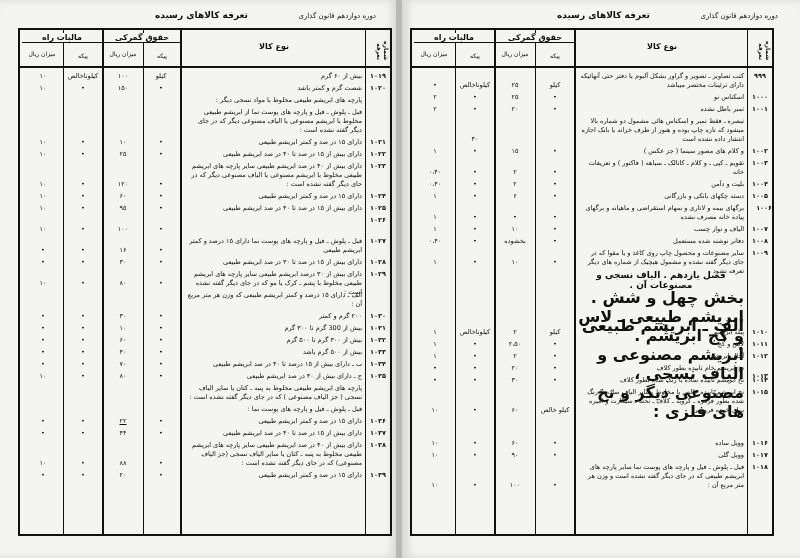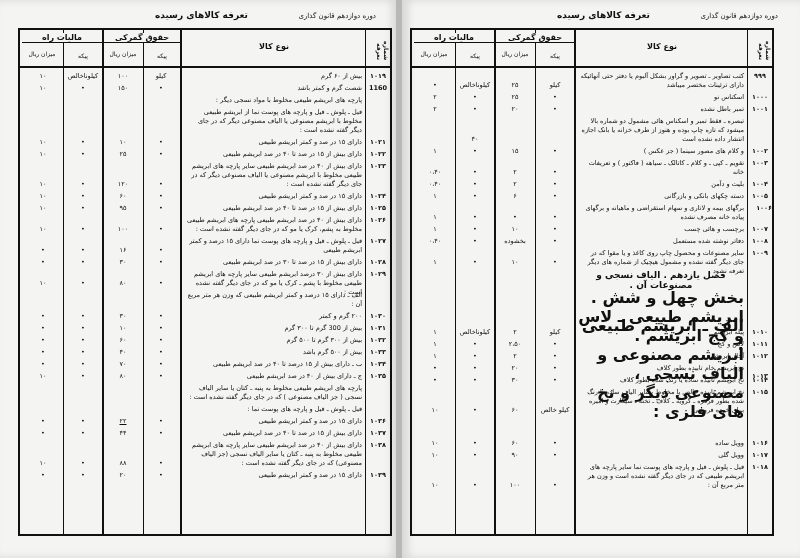--- a/index.html
+++ b/index.html
@@ -54,21 +54,21 @@
     <div class="tbody" id="left-body">
         <div class="row" style="top:4px;height:12px;">
           <span class="no" style="top:0;">۱۰۱۹</span>
           <span class="desc" style="width:178px;">بیش از ۶۰ گرم</span>
           <span class="v" style="right:210px;top:0px;">کیلو</span>
           <span class="v" style="right:248px;top:0px;">۱۰۰</span>
           <span class="v" style="right:288px;top:0px;">کیلوناخالص</span>
           <span class="v" style="right:328px;top:0px;">۱۰</span>
         </div>
         <div class="row" style="top:16px;height:12px;">
-          <span class="no" style="top:0;">1160</span>
+          <span class="no" style="top:0;">۱۰۲۰</span>
           <span class="desc" style="width:178px;">شصت گرم و کمتر باشد</span>
           <span class="v" style="right:210px;top:0px;">•</span>
           <span class="v" style="right:248px;top:0px;">۱۵۰</span>
           <span class="v" style="right:288px;top:0px;">•</span>
           <span class="v" style="right:328px;top:0px;">۱۰</span>
         </div>
         <div class="row" style="top:28px;height:12px;">
           <span class="no" style="top:0;"></span>
           <span class="desc" style="width:178px;">پارچه های ابریشم طبیعی مخلوط با مواد نسجی دیگر :</span>
           <span class="v" style="right:210px;top:0px;"></span>
@@ -119,21 +119,20 @@
         <div class="row" style="top:136px;height:12px;">
           <span class="no" style="top:0;">۱۰۲۵</span>
           <span class="desc" style="width:178px;">دارای بیش از ۱۵ در صد تا ۴۰ در صد ابریشم طبیعی</span>
           <span class="v" style="right:210px;top:0px;">•</span>
           <span class="v" style="right:248px;top:0px;">۹۵</span>
           <span class="v" style="right:288px;top:0px;">•</span>
           <span class="v" style="right:328px;top:0px;">۱۰</span>
         </div>
         <div class="row" style="top:148px;height:21px;">
           <span class="no" style="top:0;">۱۰۲۶</span>
-          <span class="desc" style="width:178px;">دارای بیش از ۴۰ در صد ابریشم طبیعی پارچه های ابریشم طبیعی مخلوط به پشم، کرک یا مو که در جای دیگر گفته نشده است :</span>
           <span class="v" style="right:210px;top:9px;">•</span>
           <span class="v" style="right:248px;top:9px;">۱۰۰</span>
           <span class="v" style="right:288px;top:9px;">•</span>
           <span class="v" style="right:328px;top:9px;">۱۰</span>
         </div>
         <div class="row" style="top:169px;height:21px;">
           <span class="no" style="top:0;">۱۰۲۷</span>
           <span class="desc" style="width:178px;">قیل ـ پلوش ـ قیل و پارچه های پوست نما دارای ۱۵ درصد و کمتر ابریشم طبیعی</span>
           <span class="v" style="right:210px;top:9px;">•</span>
           <span class="v" style="right:248px;top:9px;">۱۶</span>
@@ -355,21 +354,21 @@
         <div class="row" style="top:136px;height:21px;">
           <span class="no" style="top:0;text-align:right;">۱۰۰۶</span>
           <span class="desc" style="width:166px;">برگهای بیمه و لاتاری و سهام استقراضی و ماهیانه و برگهای پیاده خانه مصرف نشده</span>
           <span class="v" style="right:198px;top:9px;">•</span>
           <span class="v" style="right:238px;top:9px;">•</span>
           <span class="v" style="right:278px;top:9px;">•</span>
           <span class="v" style="right:318px;top:9px;">۱</span>
         </div>
         <div class="row" style="top:157px;height:12px;">
           <span class="no" style="top:0;">۱۰۰۷</span>
-          <span class="desc" style="width:166px;">برچسب و هائی چسب</span>
+          <span class="desc" style="width:166px;">الیاف و نوار چسب</span>
           <span class="v" style="right:198px;top:0px;">•</span>
           <span class="v" style="right:238px;top:0px;">۱۰</span>
           <span class="v" style="right:278px;top:0px;">•</span>
           <span class="v" style="right:318px;top:0px;">۱</span>
         </div>
         <div class="row" style="top:169px;height:12px;">
           <span class="no" style="top:0;">۱۰۰۸</span>
           <span class="desc" style="width:166px;">دفاتر نوشته شده مستعمل</span>
           <span class="v" style="right:198px;top:0px;">•</span>
           <span class="v" style="right:238px;top:0px;">بخشوده</span>

